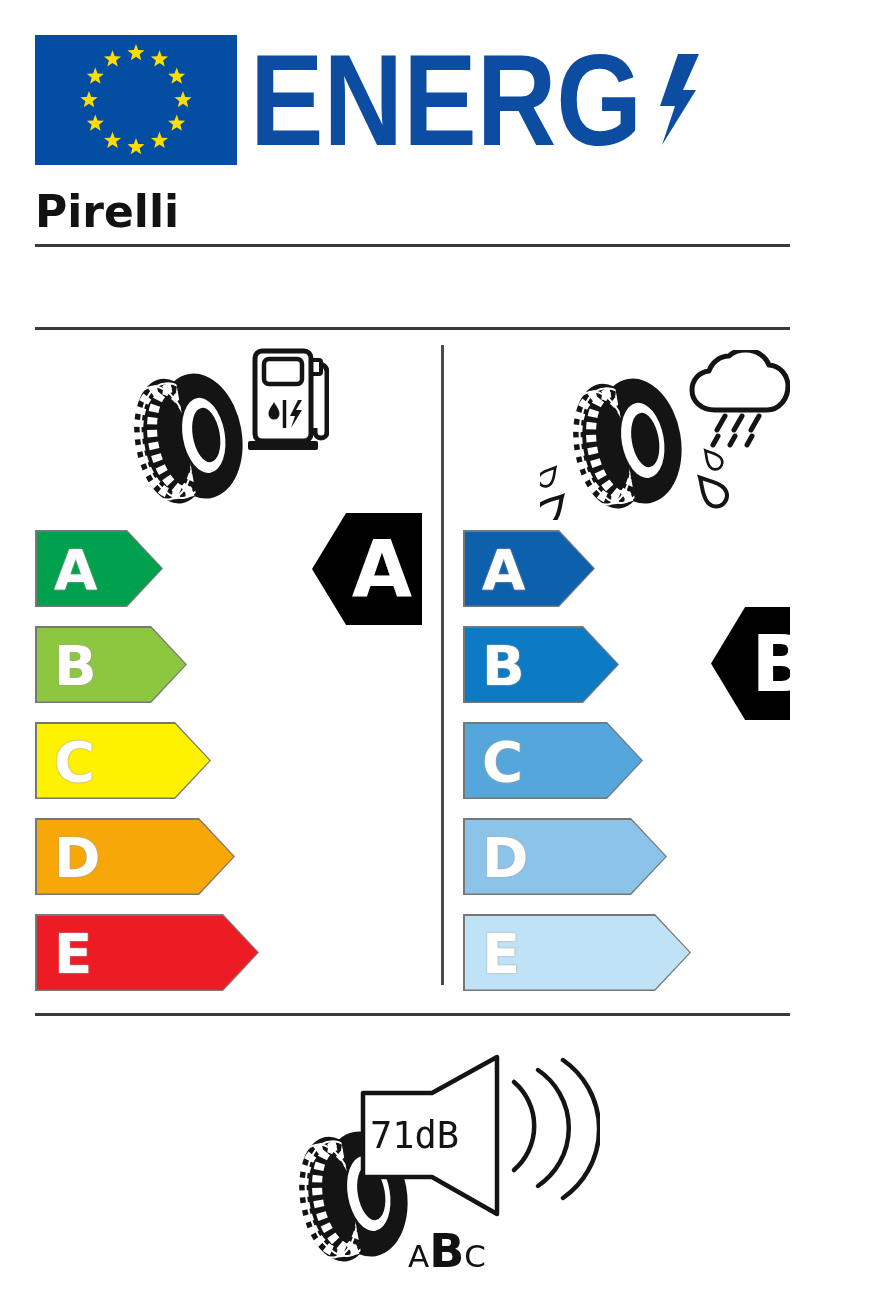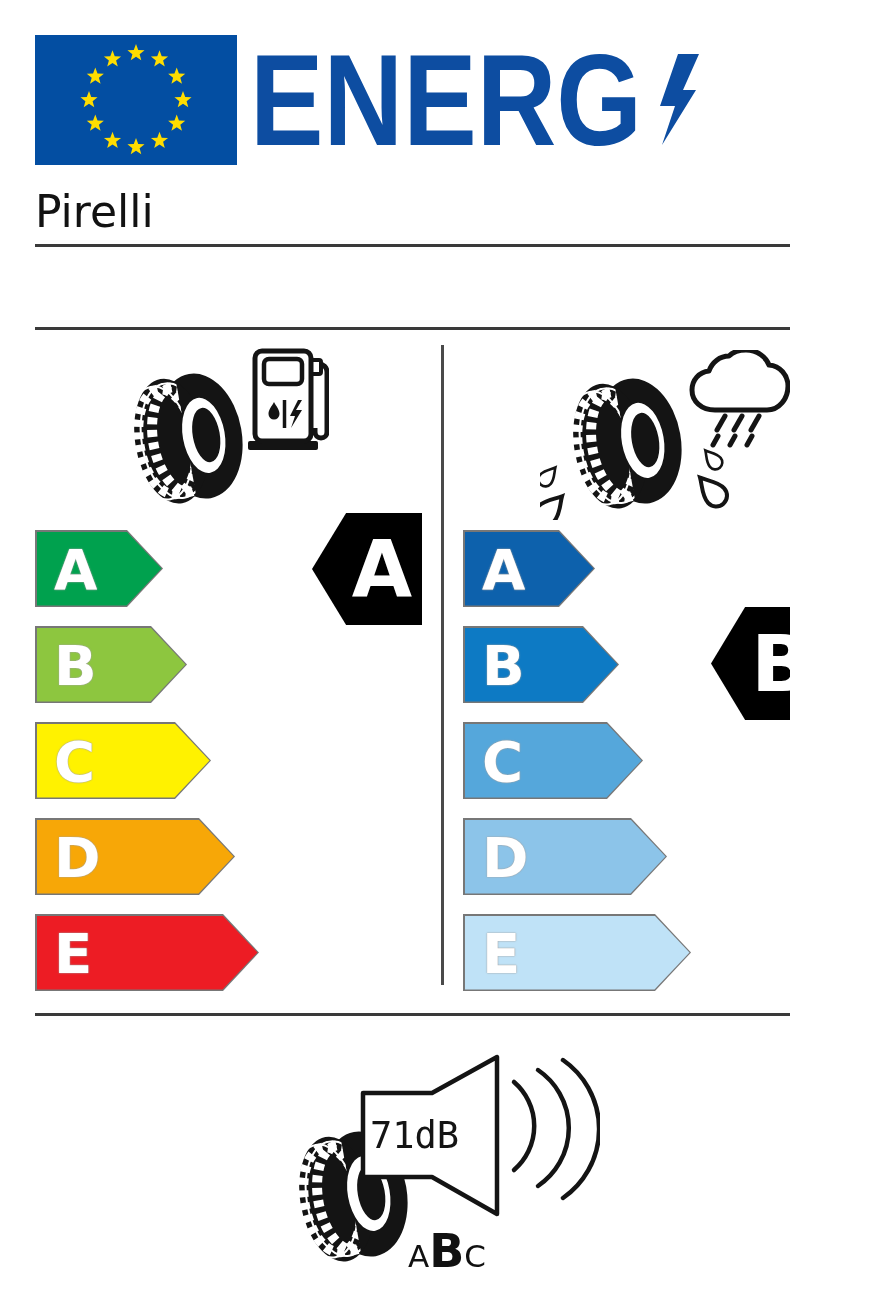--- a/index.html
+++ b/index.html
@@ -3,21 +3,21 @@
 <meta charset="utf-8">
 <style>
   html,body{margin:0;padding:0;background:#fff;}
   #label{position:relative;width:790px;height:1299px;background:#fff;overflow:hidden;
          font-family:"DejaVu Sans","Liberation Sans",sans-serif;}
   .abs{position:absolute;}
 
   
   #eu-flag{left:35px;top:35px;width:202px;height:130px;}
   #energ-logo{left:248px;top:40px;width:470px;height:125px;}
-  #brand{left:35px;top:186px;font-size:44px;font-weight:normal;color:#121212;letter-spacing:0px;}
+  #brand{left:35px;top:186px;font-size:44px;font-weight:bold;color:#121212;letter-spacing:0px;}
   .hrule{left:35px;width:816px;height:3px;background:#3a3a3a;}
   #rule1{top:244px;}
   #rule2{top:327px;}
   #rule3{top:1013px;}
   #vdivider{left:441px;top:345px;width:3px;height:640px;background:#4a4a4a;}
 
   
   .arrow{position:absolute;left:35px;height:77px;background:#777;
          clip-path:polygon(0 0,calc(100% - 36px) 0,100% 50%,calc(100% - 36px) 100%,0 100%);}
   .arrow .fill{position:absolute;inset:1.5px;

